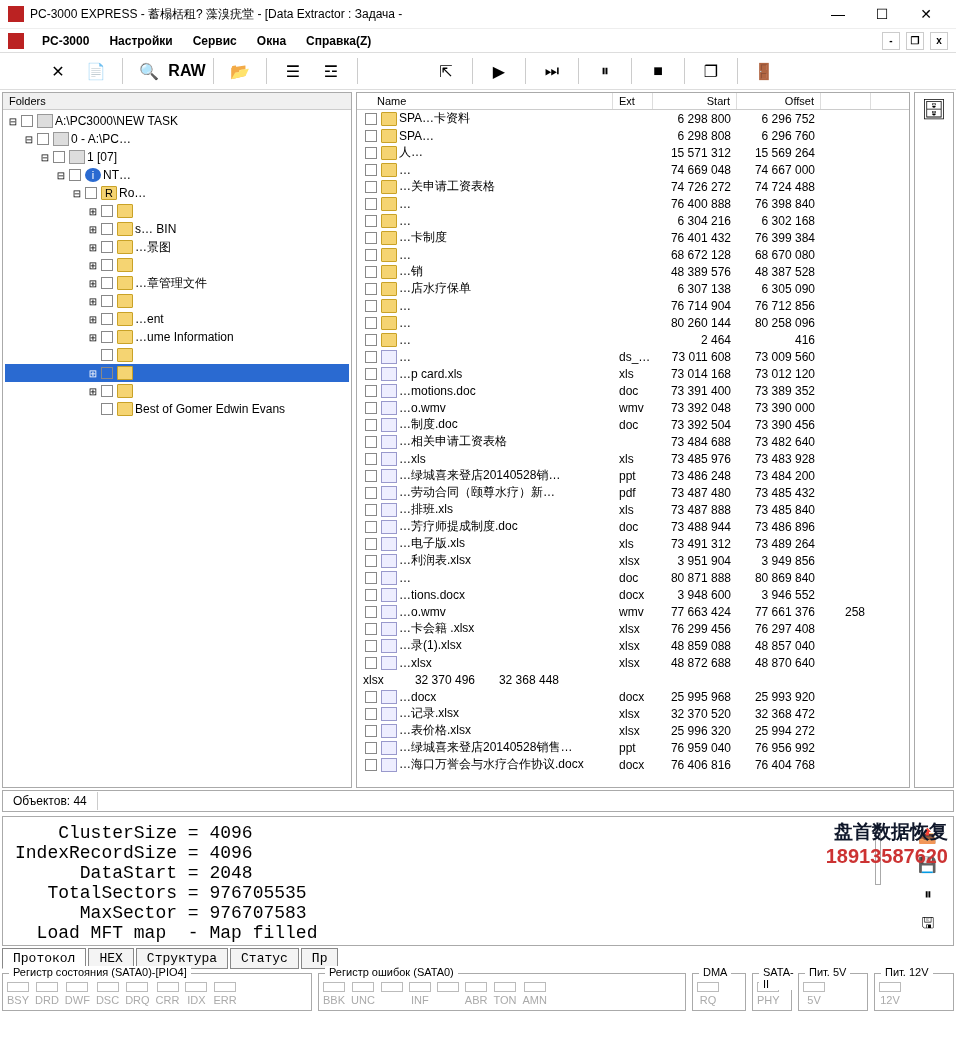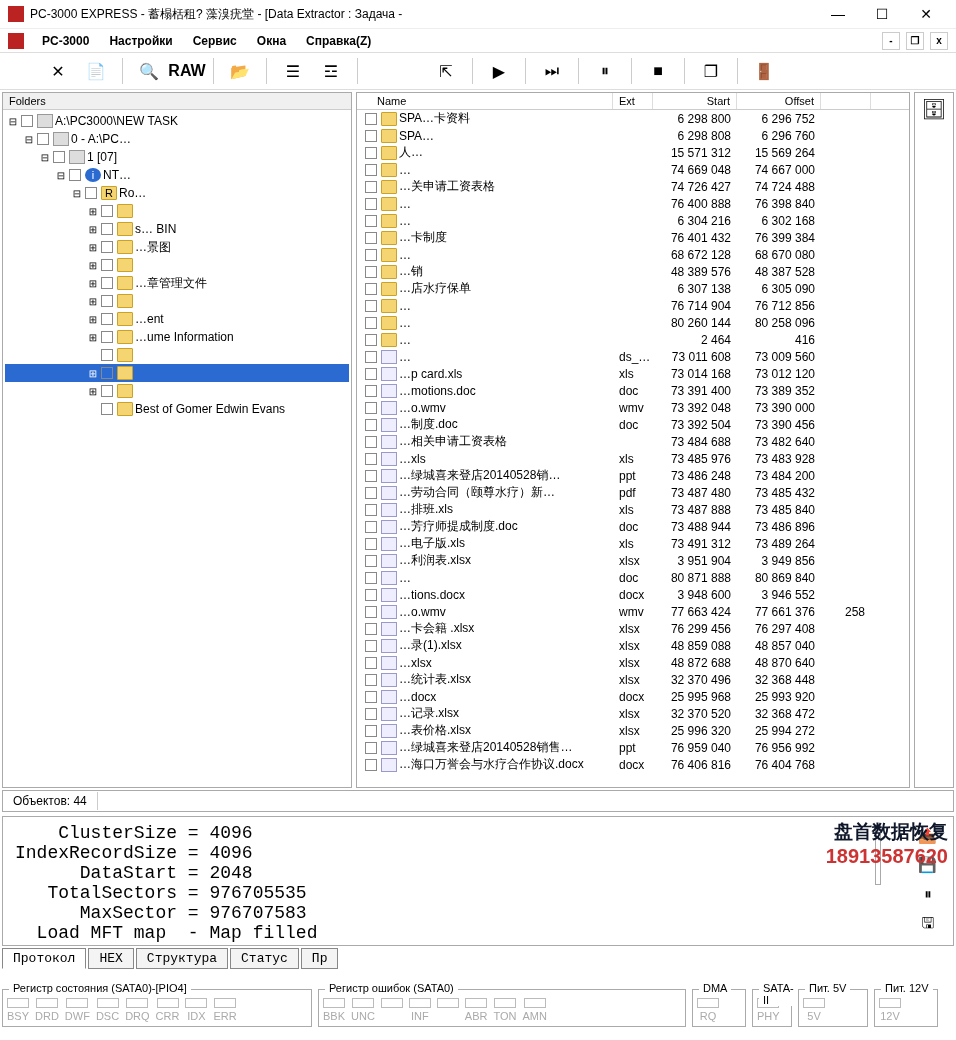--- a/index.html
+++ b/index.html
@@ -46,21 +46,21 @@
 .logbox { border: 1px solid #aaa; margin: 4px 2px 0 2px; height: 130px; display: flex; }
 .logbox pre { flex: 1; font-family: "Courier New", monospace; font-size: 18px; padding: 6px 12px; overflow: auto; }
 .logbox .side { width: 50px; display: flex; flex-direction: column; align-items: center; gap: 8px; padding: 8px 4px; }
 .logbox .side .sbtn { width: 28px; height: 24px; display:flex; align-items:center; justify-content:center; border: 1px solid transparent; font-size: 15px; }
 .watermark { position: absolute; right: 8px; bottom: 78px; text-align: right; pointer-events: none; }
 .watermark .l1 { color: #0f172a; font-size: 19px; font-weight: bold; }
 .watermark .l2 { color: #c33; font-size: 20px; font-weight: bold; }
 .tabbar { display: flex; margin: 2px; gap: 0; }
 .tabbar .tab { border: 1px solid #888; padding: 2px 10px; font-family: "Courier New", monospace; font-size: 13px; background: #f4f4f4; margin-right: 2px; }
 .tabbar .tab.active { background: #fff; border-bottom: 1px solid #fff; }
-.regrow { display: flex; margin: 20px 2px; gap: 6px; font-size: 11px; }
+.regrow { display: flex; margin: 4px 2px; gap: 6px; font-size: 11px; }
 .reggrp { border: 1px solid #aaa; padding: 2px 4px 4px 4px; position: relative; }
 .reggrp .lbl { position: absolute; top: -8px; left: 6px; background: #fff; padding: 0 4px; font-size: 11px; }
 .reggrp .leds { display: flex; gap: 6px; margin-top: 6px; }
 .led { display: flex; flex-direction: column; align-items: center; color: #aaa; }
 .led .box { width: 22px; height: 10px; border: 1px solid #bbb; margin-bottom: 2px; }
 </style>
 </head>
 <body>
 
 <div class="titlebar">
@@ -274,21 +274,21 @@
           <div class="cell col-offset">74 667 000</div>
           <div class="cell col-extra"></div>
         </div>
         <div class="list-row">
           <div class="cell col-name">
             <span class="cb"></span>
             <span class="fico folder"></span>
             <span> …关申请工资表格</span>
           </div>
           <div class="cell col-ext"></div>
-          <div class="cell col-start">74 726 427</div>
+          <div class="cell col-start">74 726 272</div>
           <div class="cell col-offset">74 724 488</div>
           <div class="cell col-extra"></div>
         </div>
         <div class="list-row">
           <div class="cell col-name">
             <span class="cb"></span>
             <span class="fico folder"></span>
             <span> …</span>
           </div>
           <div class="cell col-ext"></div>
@@ -587,25 +587,20 @@
             <span class="cb"></span>
             <span class="fico " style="background: rgb(238, 238, 255); border: 1px solid rgb(153, 153, 204);"></span>
             <span> …xlsx</span>
           </div>
           <div class="cell col-ext">xlsx</div>
           <div class="cell col-start">48 872 688</div>
           <div class="cell col-offset">48 870 640</div>
           <div class="cell col-extra"></div>
         </div>
         <div class="list-row">
-          <div class="cell col-name">
-            <span class="cb"></span>
-            <span class="fico " style="background: rgb(238, 238, 255); border: 1px solid rgb(153, 153, 204);"></span>
-            <span> …统计表.xlsx</span>
-          </div>
           <div class="cell col-ext">xlsx</div>
           <div class="cell col-start">32 370 496</div>
           <div class="cell col-offset">32 368 448</div>
           <div class="cell col-extra"></div>
         </div>
         <div class="list-row">
           <div class="cell col-name">
             <span class="cb"></span>
             <span class="fico " style="background: rgb(238, 238, 255); border: 1px solid rgb(153, 153, 204);"></span>
             <span> …docx</span>
@@ -798,21 +793,21 @@
     </div>
     <div class="reggrp" style="width: 70px;">
       <div class="lbl">Пит. 5V</div>
       <div class="leds">
         <div class="led">
           <div class="box"></div>
           <div>5V</div>
         </div>
       </div>
     </div>
-    <div class="reggrp" style="width: 64px;">
+    <div class="reggrp" style="width: 80px;">
       <div class="lbl">Пит. 12V</div>
       <div class="leds">
         <div class="led">
           <div class="box"></div>
           <div>12V</div>
         </div>
       </div>
     </div>
   </div>
 

